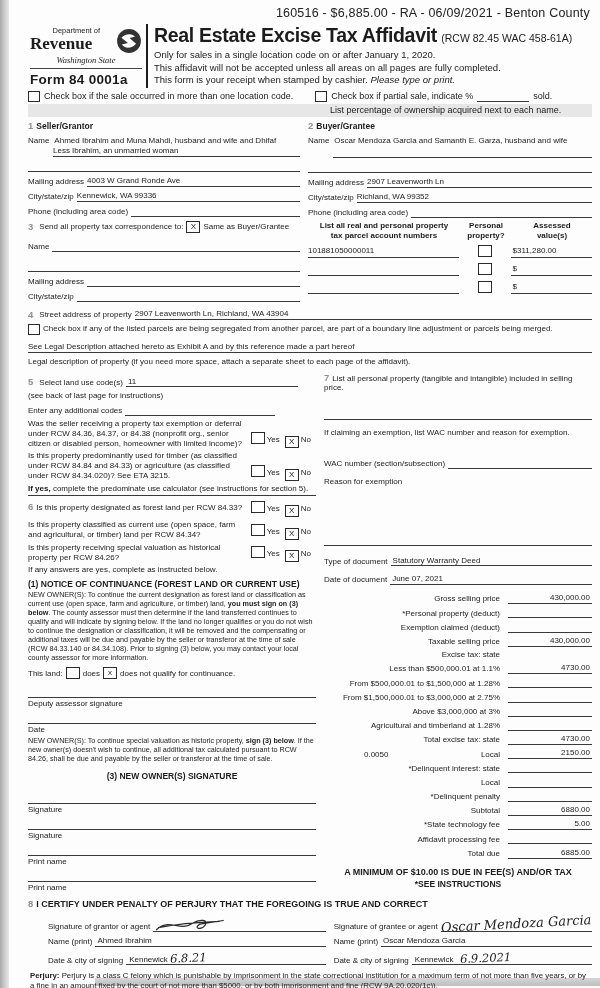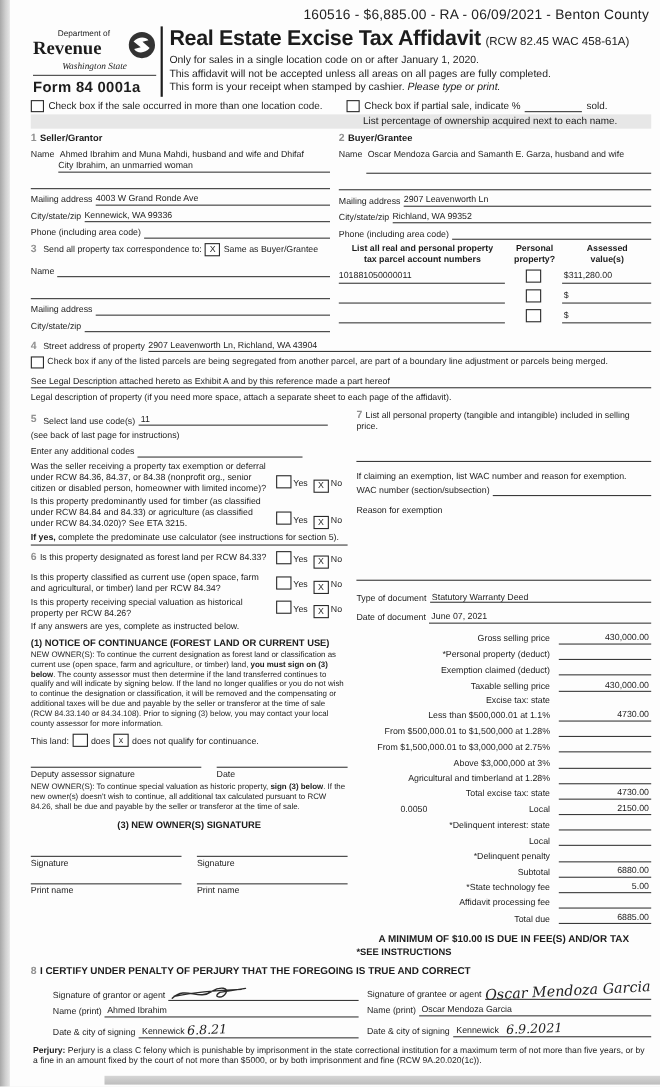--- a/index.html
+++ b/index.html
@@ -60,32 +60,32 @@
   .prow .c2{width:52px;text-align:center;}
   .prow .c3{width:80px;border-bottom:1px solid #3a3a3a;height:11px;text-align:left;padding-left:2px;}
 
   
   .q-row{display:flex;margin-top:3px;}
   .q-text{flex:1;padding-right:4px;}
   .yesno{white-space:nowrap;align-self:flex-end;}
   .yn-label{margin:0 5px 0 2px;}
 
   .notice-body{font-size:7.2px;line-height:1.25;margin-top:1px;text-align:left;}
-  .sig-pair{display:flex;gap:14px;margin-top:14px;}
+  .sig-pair{display:flex;gap:14px;margin-top:14px;flex-direction:column;}
   .sig-box{flex:1;border-top:1px solid #3a3a3a;padding-top:1px;}
 
   
   .tax-row{display:flex;align-items:flex-end;margin-top:3.2px;}
   .tax-label{flex:1;text-align:right;white-space:nowrap;}
   .tax-prefix{position:absolute;left:40px;}
   .tax-value{width:82px;border-bottom:1px solid #3a3a3a;text-align:right;margin-left:8px;height:10px;padding-right:2px;}
   .tax-value.noline{border-bottom:none;}
   .tax-rel{position:relative;}
   .min-note{font-weight:bold;font-size:9px;text-align:center;margin-top:8px;}
-  .see-note{font-weight:bold;font-size:8.5px;text-align:left;margin-top:1px;}
+  .see-note{font-weight:bold;font-size:8.5px;text-align:center;margin-top:1px;}
 
   
   .hw{font-family:"DejaVu Serif",serif;font-style:italic;color:#222;}
   .hw-sig{font-size:13px;transform:rotate(-3deg);display:inline-block;margin-bottom:-3px;white-space:nowrap;}
   .hw-date{font-size:11.5px;display:inline-block;transform:rotate(-2deg);margin-bottom:-2px;}
   .sig-svg{height:18px;margin-bottom:-6px;}
 
   .perjury{margin-top:6px;font-size:7.8px;text-align:left;padding:0 2px;}
 </style>
 </head>
@@ -137,21 +137,21 @@
 
     <div class="two-col">
       <div class="colA-left">
         <div class="heading"><span class="secno">1</span><span>Seller/Grantor</span></div>
         <div class="row">
             <span>Name</span>
             <span class="grow" style="padding-left:2px">Ahmed Ibrahim and Muna Mahdi, husband and wife and Dhifaf</span>
           </div>
         <div class="row" style="margin-top:1px">
             <span style="width:22px"></span>
-            <span class="grow fill" style="height:auto">City Ibrahim, an unmarried woman</span>
+            <span class="grow fill" style="height:auto">Less Ibrahim, an unmarried woman</span>
           </div>
         <div class="row">
             <span class="grow fill"></span>
           </div>
         <div class="row">
             <span>Mailing address</span>
             <span class="grow fill" style="height:auto">4003 W Grand Ronde Ave</span>
           </div>
         <div class="row">
             <span>City/state/zip</span>
@@ -336,21 +336,21 @@
           <div class="sig-box"><span>Print name</span></div>
         </div>
       </div>
 
       <div class="colB-right">
         <div><span class="secno">7</span><span>List all personal property (tangible and intangible) included in selling price.</span></div>
         <div class="row" style="margin-top:16px">
             <span class="grow fill"></span>
           </div>
         <div style="margin-top:8px">If claiming an exemption, list WAC number and reason for exemption.</div>
-        <div class="row" style="margin-top:2px">
+        <div class="row" style="margin-top:20px">
             <span>WAC number (section/subsection)</span>
             <span class="grow fill"></span>
           </div>
         <div style="margin-top:8px">Reason for exemption</div>
         <div style="height:44px"></div>
         <div class="row">
             <span class="grow fill"></span>
           </div>
 
         <div class="row" style="margin-top:10px">

